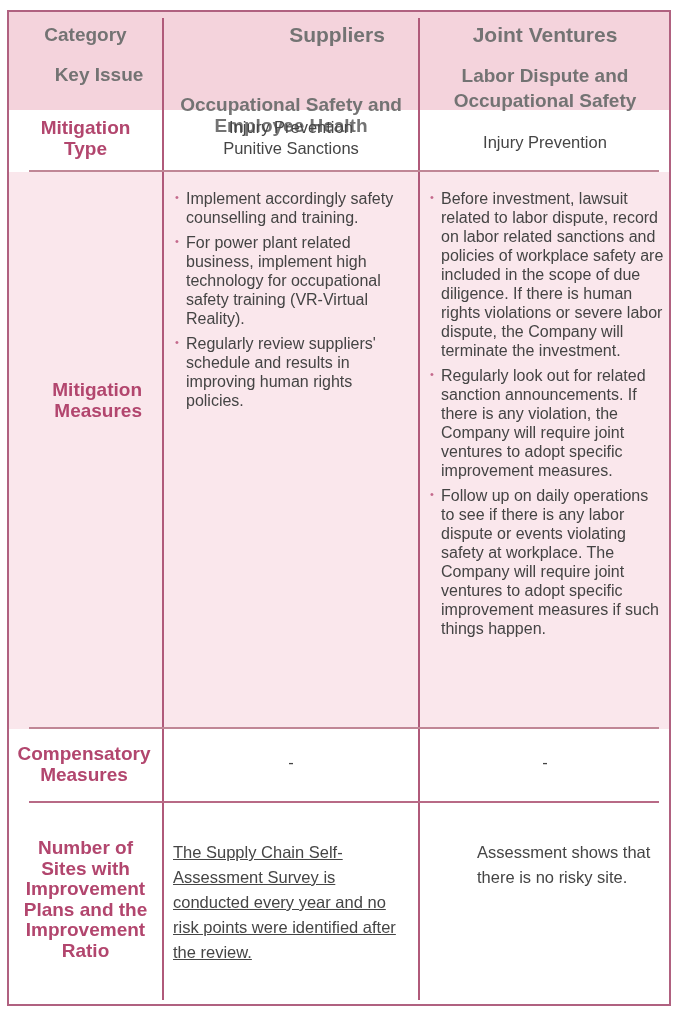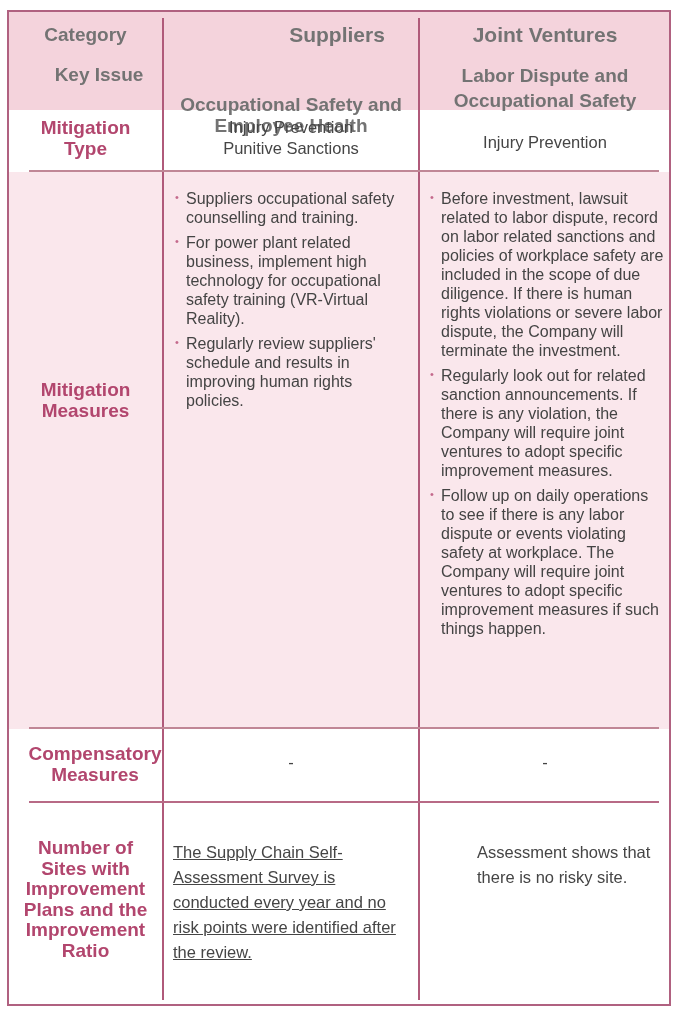--- a/index.html
+++ b/index.html
@@ -47,32 +47,32 @@
   <div class="hdr" style="left:411px;width:250px;top:11px;font-size:21px;">Joint Ventures</div>
   <div class="hdr" style="left:430px;width:212px;top:51px;font-size:19px;line-height:25px;">Labor Dispute and Occupational Safety</div>
 
   <div class="lbl" style="left:10px;width:133px;top:105px;">Mitigation Type</div>
   <div class="cell" style="left:155px;width:254px;top:105px;">
     <div>Injury Prevention</div>
     <div>Punitive Sanctions</div>
   </div>
   <div class="cell" style="left:411px;width:250px;top:120px;">Injury Prevention</div>
 
-  <div class="lbl" style="left:20px;width:113px;top:367px;">Mitigation Measures</div>
+  <div class="lbl" style="left:20px;width:113px;top:367px;text-align:right;">Mitigation Measures</div>
   <ul class="bul" style="left:166px;width:236px;top:177px;">
-    <li>Suppliers occupational safety counselling and training.</li>
+    <li>Implement accordingly safety counselling and training.</li>
     <li>For power plant related business, implement high technology for occupational safety training (VR-Virtual Reality).</li>
     <li>Regularly review suppliers' schedule and results in improving human rights policies.</li>
   </ul>
   <ul class="bul" style="left:421px;width:236px;top:177px;">
     <li>Before investment, lawsuit related to labor dispute, record on labor related sanctions and policies of workplace safety are included in the scope of due diligence. If there is human rights violations or severe labor dispute, the Company will terminate the investment.</li>
     <li>Regularly look out for related sanction announcements. If there is any violation, the Company will require joint ventures to adopt specific improvement measures.</li>
     <li>Follow up on daily operations to see if there is any labor dispute or events violating safety at workplace. The Company will require joint ventures to adopt specific improvement measures if such things happen.</li>
   </ul>
 
-  <div class="lbl" style="left:0;width:150px;top:731px;padding-left:11px;">Compensatory Measures</div>
+  <div class="lbl" style="left:0;width:150px;top:731px;">Compensatory Measures</div>
   <div class="cell" style="left:155px;width:254px;top:740px;">-</div>
   <div class="cell" style="left:411px;width:250px;top:740px;">-</div>
 
   <div class="lbl" style="left:8px;width:137px;top:826px;line-height:20.5px;">Number of Sites with Improvement Plans and the Improvement Ratio</div>
   <div class="plain" style="left:164px;width:232px;top:828px;text-decoration:underline;">The Supply Chain Self-Assessment Survey is conducted every year and no risk points were identified after the review.</div>
   <div class="plain" style="left:420px;width:215px;top:828px;margin-left:48px;">Assessment shows that there is no risky site.</div>
 </div>
 
 </body></html>

